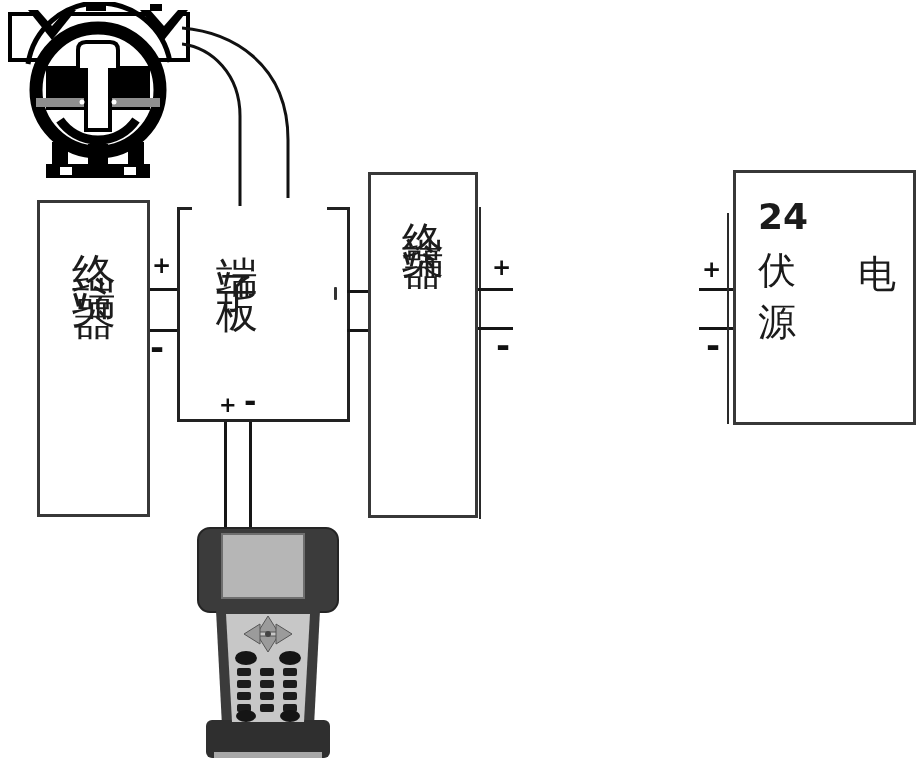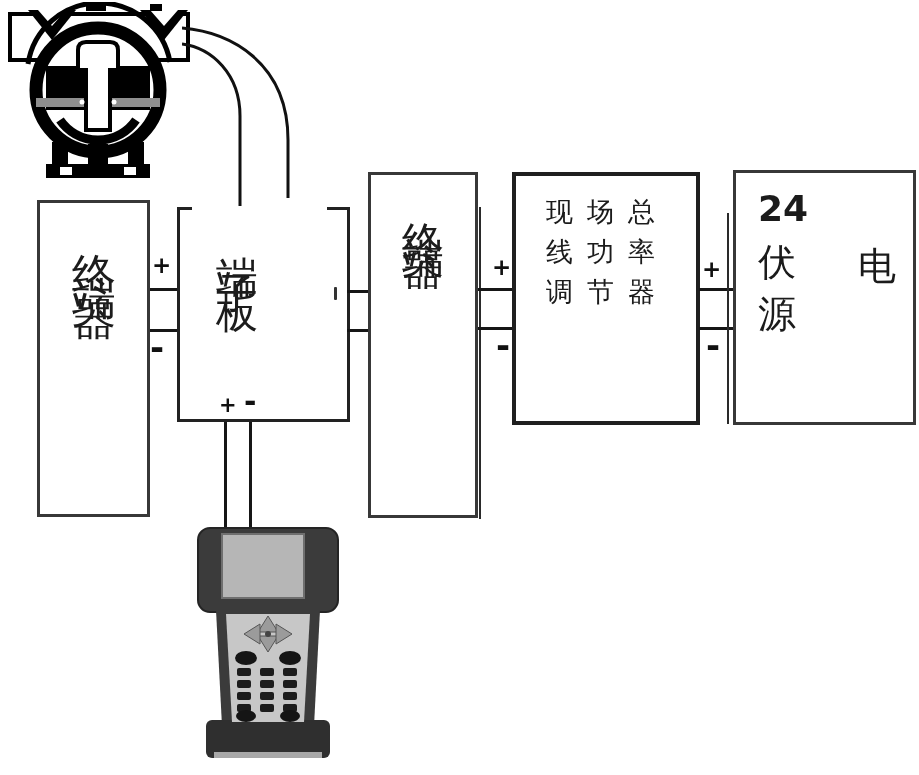--- a/index.html
+++ b/index.html
@@ -18,21 +18,21 @@
   }
   .center-col{display:flex;justify-content:center;}
   .hline{position:absolute;height:3px;background:#161616;}
   .vline{position:absolute;width:3px;background:#161616;}
   .thin-vline{position:absolute;width:2px;background:#2a2a2a;}
   .sign{position:absolute;font-family:"DejaVu Sans",sans-serif;font-weight:bold;color:#111;}
   .plus{font-size:23px;line-height:1;}
   .minus{font-size:34px;line-height:18px;}
   .corner-tick{position:absolute;top:0;height:3px;background:#222;}
   .cond-line{letter-spacing:14px;line-height:40px;white-space:nowrap;}
-  .ps-line{position:relative;line-height:1;white-space:nowrap;}
+  .ps-line{position:relative;line-height:1;white-space:nowrap;margin-top:8px;}
   .ps-num{font-family:"DejaVu Sans",sans-serif;font-weight:bold;font-size:36px;}
   .ps-cjk{font-size:38px;}
   .ps-right{position:absolute;left:100px;top:4px;}
   .tick-mark{position:absolute;width:3px;height:13px;background:#333;border-radius:1px;}
 </style>
 </head>
 <body>
 
 <div class="canvas">
 
@@ -93,25 +93,20 @@
   <div class="box b-std center-col" style="left:368px;top:172px;width:110px;height:346px;padding-top:14px;">
     <div class="vtext" style="font-size:42px;letter-spacing:14px;">终端器</div>
   </div>
   <div class="thin-vline" style="left:479px;top:207px;height:312px;"></div>
 
   <div class="hline" style="left:478px;top:288px;width:35px;"></div>
   <div class="hline" style="left:478px;top:327px;width:35px;"></div>
   <span class="sign plus" style="left:492px;top:256px;">+</span>
   <span class="sign minus" style="left:496px;top:336px;">-</span>
 
-  <div class="box b-thick" style="left:512px;top:172px;width:188px;height:253px;padding:16px 0 0 30px;font-size:27px;">
-    <div class="cond-line">现场总</div>
-    <div class="cond-line">线功率</div>
-    <div class="cond-line">调节器</div>
-  </div>
 
   <div class="hline" style="left:699px;top:288px;width:35px;"></div>
   <div class="hline" style="left:699px;top:327px;width:35px;"></div>
   <span class="sign plus" style="left:702px;top:258px;">+</span>
   <span class="sign minus" style="left:706px;top:336px;">-</span>
 
   <div class="box b-std" style="left:733px;top:170px;width:183px;height:255px;padding:18px 0 0 22px;">
     <div class="ps-line ps-num">24</div>
     <div class="ps-line ps-cjk" style="margin-top:16px;">
       <span>伏</span>

